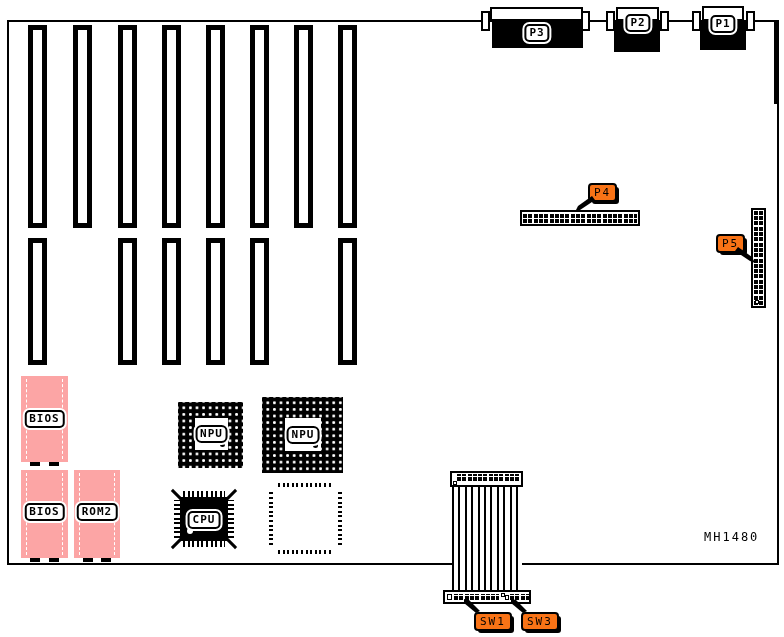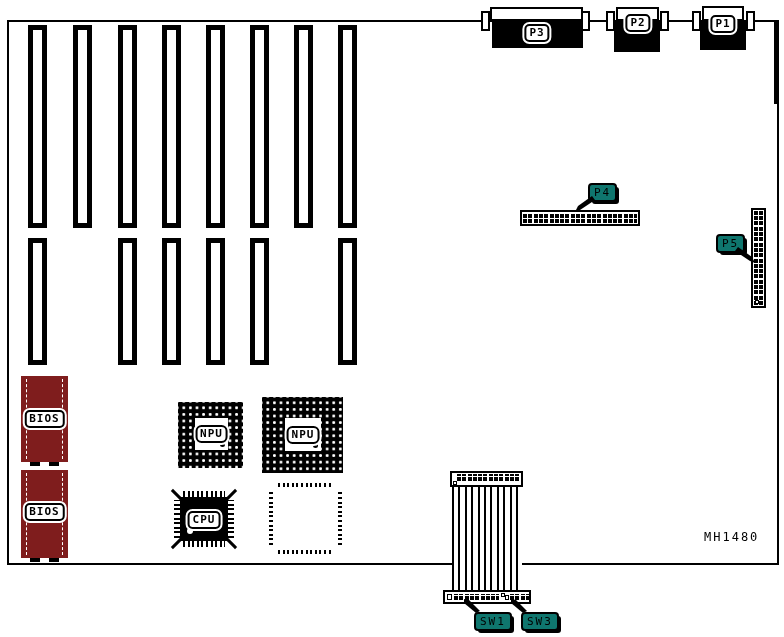--- a/index.html
+++ b/index.html
@@ -10,21 +10,21 @@
   .board{position:absolute;left:7px;top:20px;width:772px;height:545px;
          border:2px solid #000;box-sizing:border-box;background:#fff;z-index:1;}
   .edge-thick{position:absolute;left:774px;top:20px;width:5px;height:84px;background:#000;z-index:1;}
 
   
   .slot{position:absolute;width:19px;border:5px solid #000;background:#fff;box-sizing:border-box;z-index:2;}
   .r1{top:25px;height:203px;}
   .r2{top:238px;height:127px;}
 
   
-  .dip{position:absolute;background:#7f1d1d;z-index:2;}
+  .dip{position:absolute;background:#fca5a5;z-index:2;}
   .dip .dash{position:absolute;top:3px;bottom:3px;width:0;border-left:1px dashed #fff;}
   .dash.l{left:5px;} .dash.r{right:5px;}
   .foot{position:absolute;bottom:-4px;width:10px;height:4px;background:#000;}
 
   
   .lbl{position:absolute;left:50%;transform:translateX(-50%);background:#fff;
        border:2px solid #000;border-radius:5px;padding:0px 3px;font-size:11px;
        line-height:14px;letter-spacing:1px;white-space:nowrap;z-index:5;
        box-shadow:0 0 0 2px #fff;}
 
@@ -64,21 +64,21 @@
          background-image:repeating-linear-gradient(90deg,transparent 0 4px,#fff 4px 5.3px),
                           repeating-linear-gradient(0deg,transparent 0 4px,#fff 4px 5.3px);}
   .mark{position:absolute;background:#fff;border:1px solid #000;box-sizing:border-box;}
 
   
   .ribbon{position:absolute;background-color:#fff;z-index:3;
           background-image:repeating-linear-gradient(90deg,#000 0 2px,transparent 2px 6.4px);}
 
   
   .callout{position:absolute;z-index:6;}
-  .cbox{display:inline-block;background:#0f766e;border:2px solid #000;border-radius:4px;
+  .cbox{display:inline-block;background:#f97316;border:2px solid #000;border-radius:4px;
         padding:0 4px;font-size:11px;line-height:15px;letter-spacing:2px;white-space:nowrap;
         box-shadow:3px 3px 0 -1px #000;}
   .tail{position:absolute;overflow:visible;}
 
   .partnum{position:absolute;font-size:12px;letter-spacing:2px;z-index:2;}
 </style>
 </head>
 <body>
 
 <div class="stage">
@@ -108,20 +108,27 @@
     <i class="foot" style="left:9px"></i>
     <i class="foot" style="right:9px"></i>
     <b class="lbl" style="top:34px">BIOS</b>
   </div>
   <div class="dip" style="left:21px;top:470px;width:47px;height:88px">
     <i class="dash l"></i>
     <i class="dash r"></i>
     <i class="foot" style="left:9px"></i>
     <i class="foot" style="right:9px"></i>
     <b class="lbl" style="top:33px">BIOS</b>
+  </div>
+  <div class="dip" style="left:74px;top:470px;width:46px;height:88px">
+    <i class="dash l"></i>
+    <i class="dash r"></i>
+    <i class="foot" style="left:9px"></i>
+    <i class="foot" style="right:9px"></i>
+    <b class="lbl" style="top:33px">ROM2</b>
   </div>
 
   <div class="pga" style="left:178px;top:402px;width:65px;height:66px">
     <div class="pga-core" style="left:17px;top:16px;width:33px;height:32px">
       <b class="lbl npu-lbl">NPU</b>
       <i class="pin1"></i>
     </div>
   </div>
   <div class="pga" style="left:262px;top:397px;width:81px;height:76px">
     <div class="pga-core" style="left:23px;top:21px;width:36px;height:33px">

